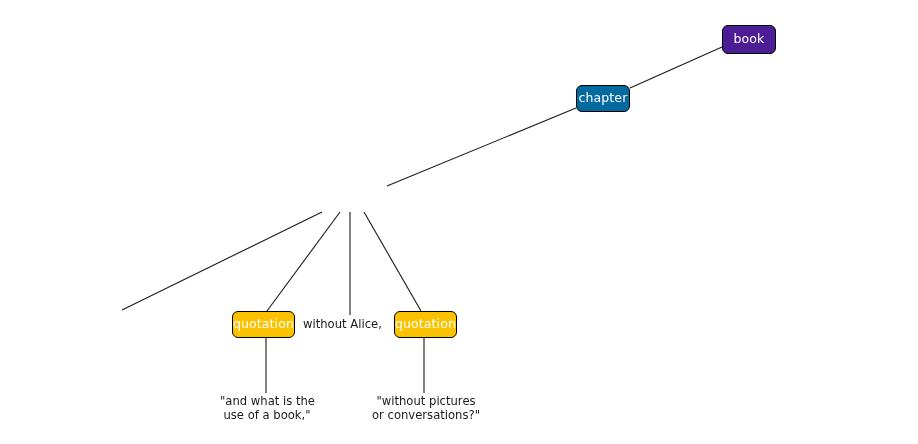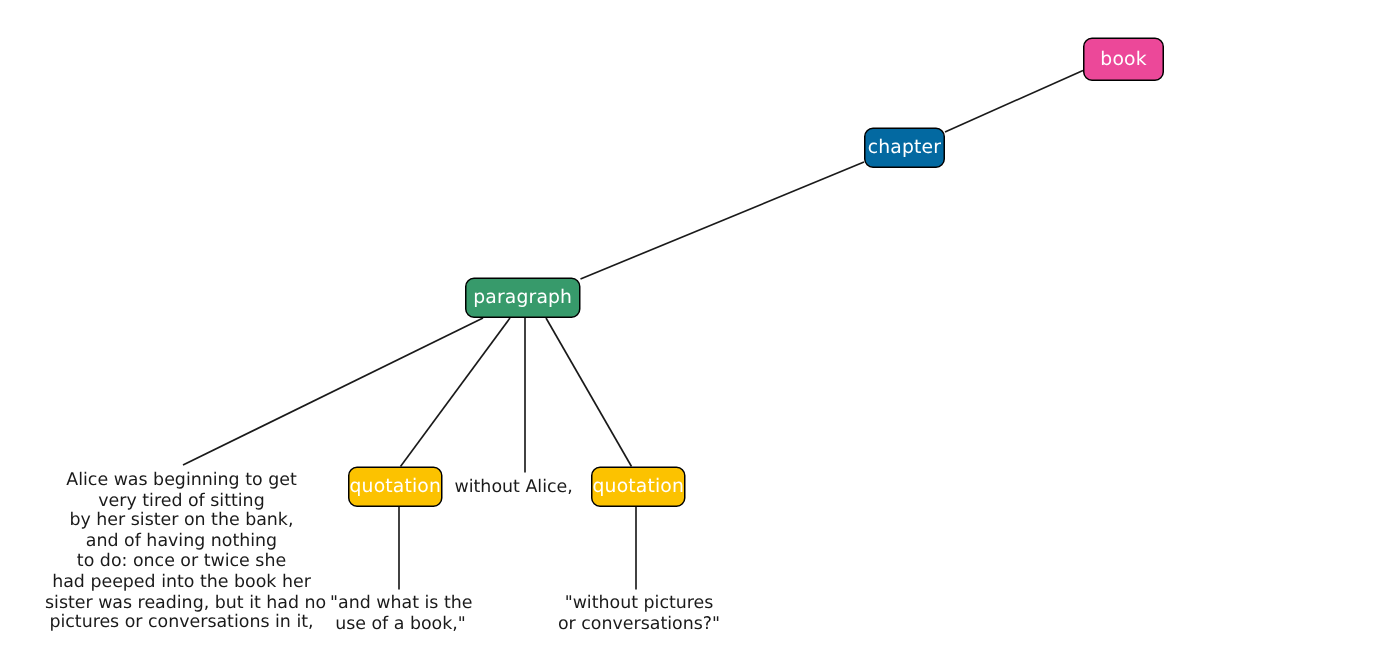--- a/index.html
+++ b/index.html
@@ -45,21 +45,21 @@
     line-height: 1;
     white-space: nowrap;
     letter-spacing: 0.1px;
   }
 
   .node-book {
     left: 722px;
     top: 25px;
     width: 54px;
     height: 29px;
-    background: #ec4899;
+    background: #4c1d95;
   }
 
   .node-chapter {
     left: 576px;
     top: 85px;
     width: 54px;
     height: 27px;
     background: #0369a1;
   }
 
@@ -142,40 +142,29 @@
   </svg>
 
   <div class="node node-book">
     <span>book</span>
   </div>
 
   <div class="node node-chapter">
     <span>chapter</span>
   </div>
 
-  <div class="node node-paragraph">
-    <span>paragraph</span>
-  </div>
 
   <div class="node node-quotation-left">
     <span>quotation</span>
   </div>
 
   <div class="node node-quotation-right">
     <span>quotation</span>
   </div>
 
-  <div class="textnode text-alice">Alice was beginning to get
-very tired of sitting
-by her sister on the bank,
-and of having nothing
-to do: once or twice she
-had peeped into the book her
-sister was reading, but it had no
-pictures or conversations in it,</div>
 
   <div class="textnode text-thought">without Alice,</div>
 
   <div class="textnode text-quote-left">"and what is the
 use of a book,"</div>
 
   <div class="textnode text-quote-right">"without pictures
 or conversations?"</div>
 
 </div>

